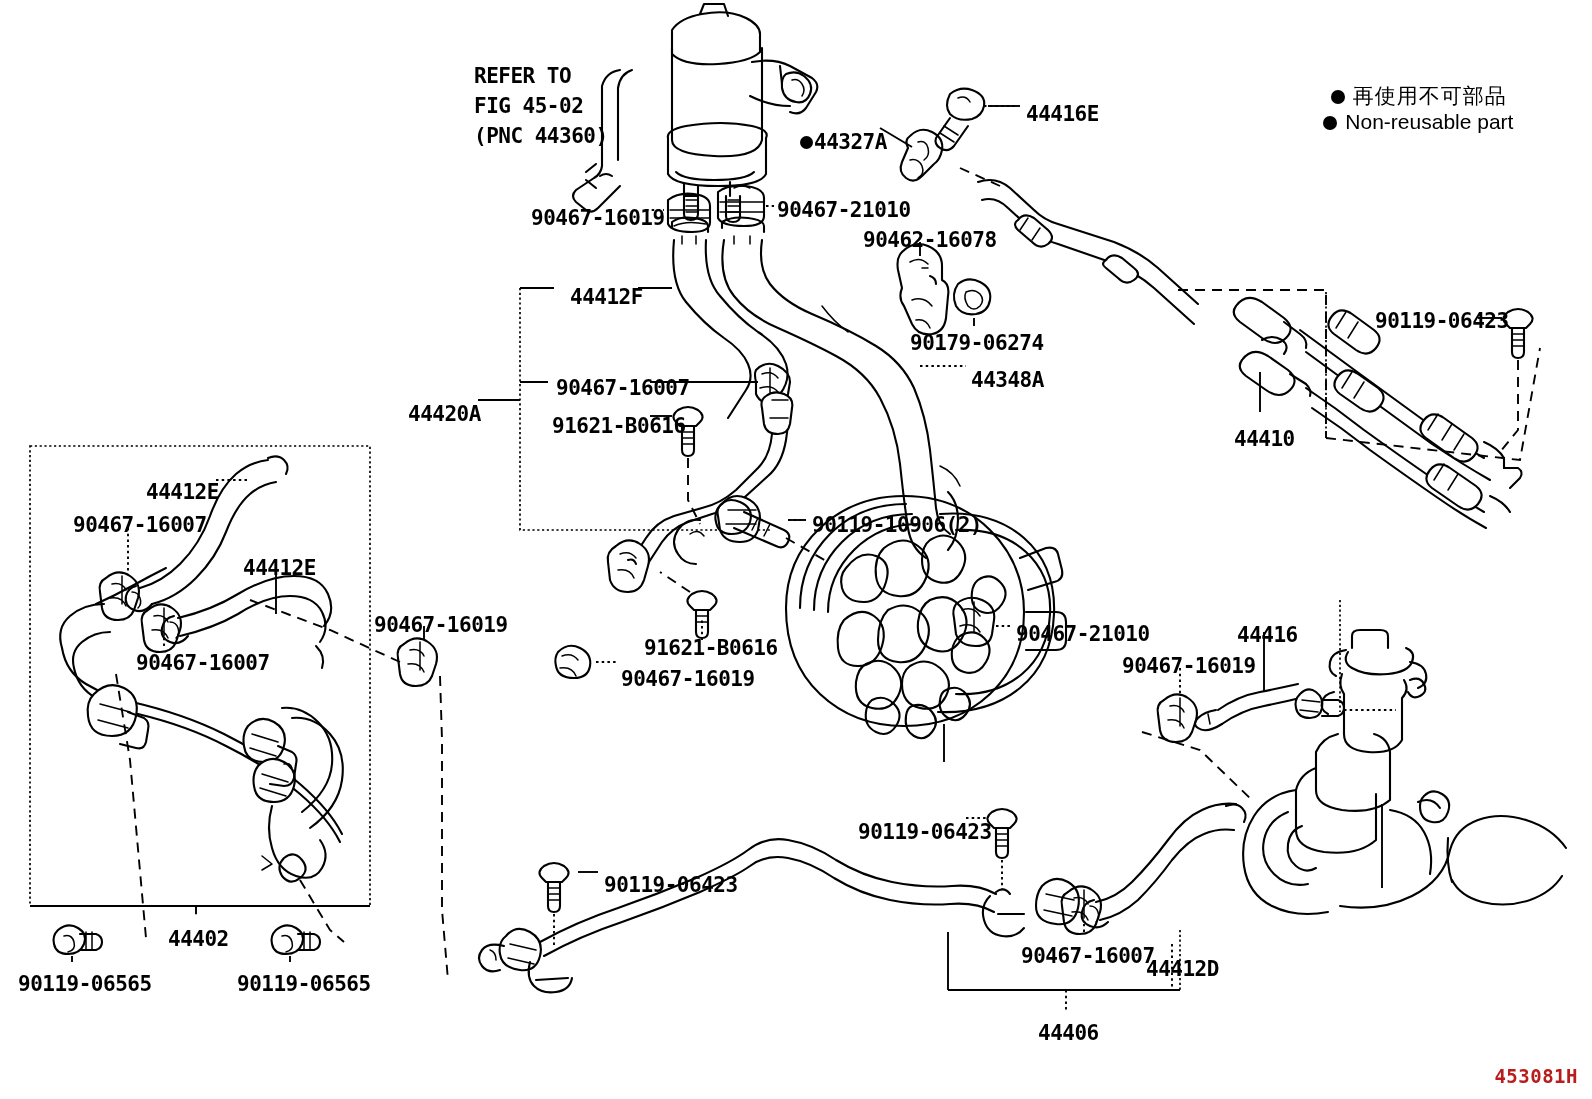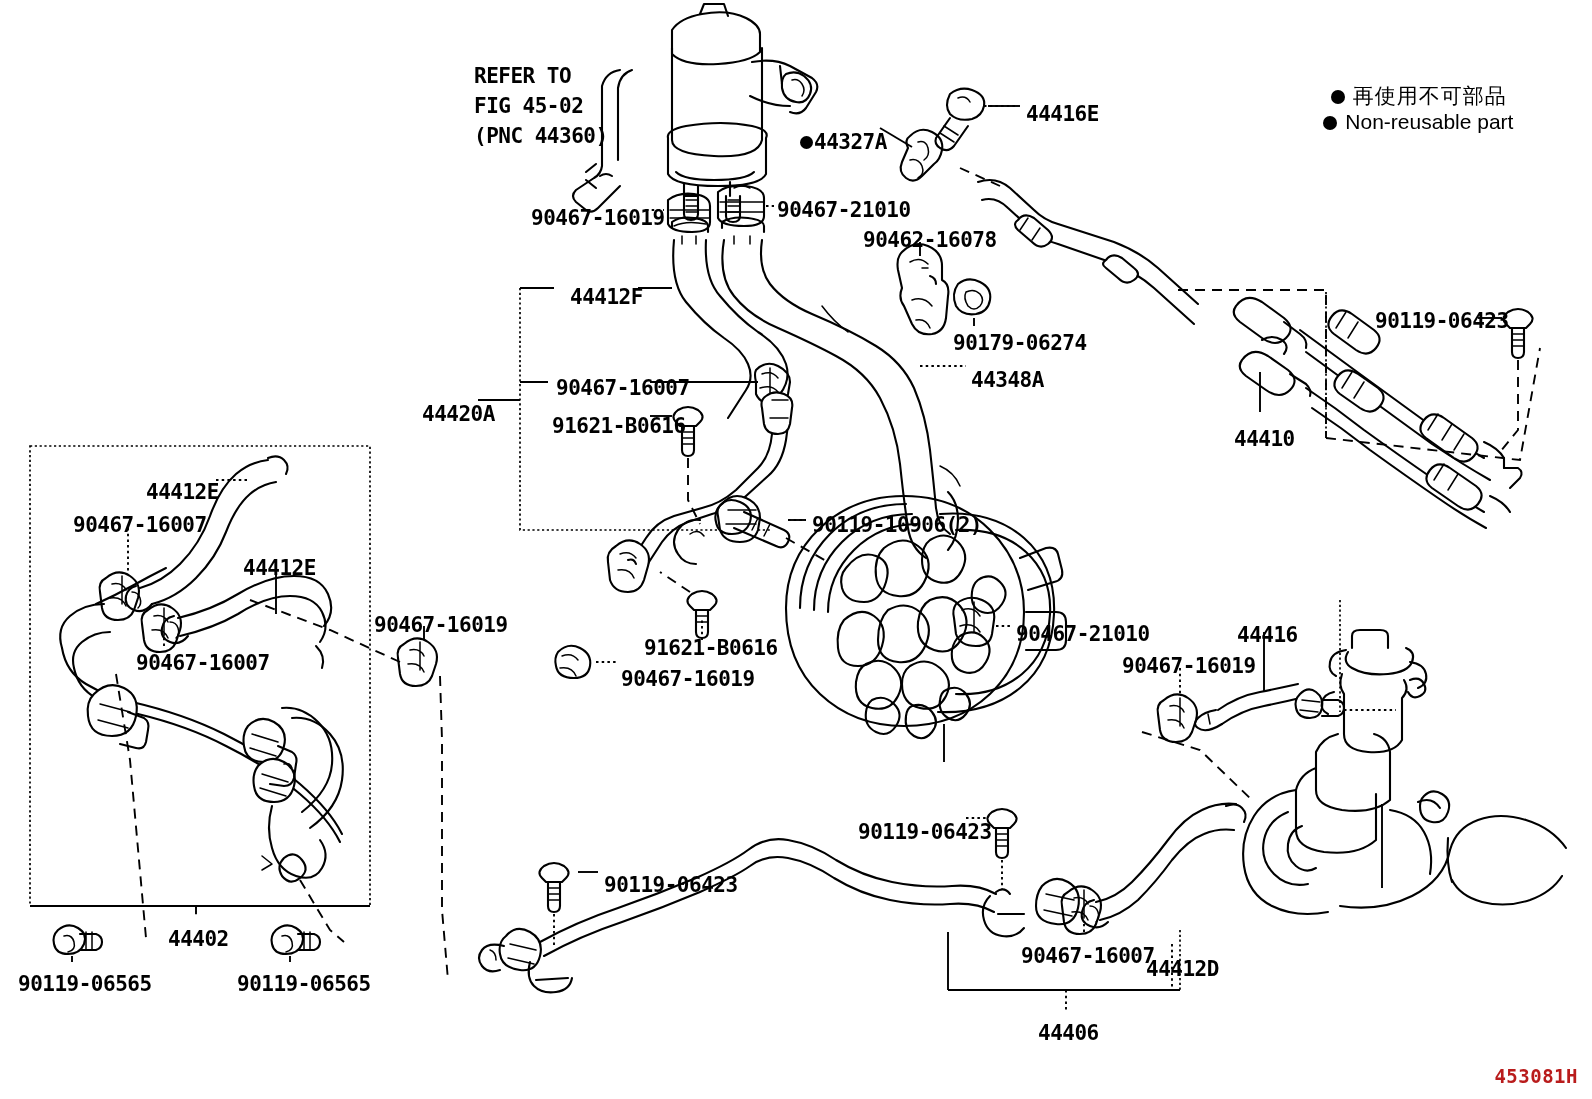--- a/index.html
+++ b/index.html
@@ -510,25 +510,25 @@
 <span>(PNC 44360)</span></div>
 
 
 
   <div class="lbl" style="left:800px; top:128px;"><span class="bullet-inline"></span><span>44327A</span></div>
   <div class="lbl" style="left:1026px; top:100px;">44416E</div>
   <div class="lbl" style="left:531px; top:204px;">90467-16019</div>
   <div class="lbl" style="left:777px; top:196px;">90467-21010</div>
   <div class="lbl" style="left:863px; top:226px;">90462-16078</div>
   <div class="lbl" style="left:570px; top:283px;">44412F</div>
-  <div class="lbl" style="left:953px; top:329px;">90179-06274</div>
+  <div class="lbl" style="left:910px; top:329px;">90179-06274</div>
   <div class="lbl" style="left:971px; top:366px;">44348A</div>
   <div class="lbl" style="left:1375px; top:307px;">90119-06423</div>
   <div class="lbl" style="left:556px; top:374px;">90467-16007</div>
-  <div class="lbl" style="left:422px; top:400px;">44420A</div>
+  <div class="lbl" style="left:408px; top:400px;">44420A</div>
   <div class="lbl" style="left:552px; top:412px;">91621-B0616</div>
   <div class="lbl" style="left:1234px; top:425px;">44410</div>
   <div class="lbl" style="left:146px; top:478px;">44412E</div>
   <div class="lbl" style="left:73px; top:511px;">90467-16007</div>
   <div class="lbl" style="left:812px; top:511px;">90119-10906(2)</div>
   <div class="lbl" style="left:243px; top:554px;">44412E</div>
   <div class="lbl" style="left:374px; top:611px;">90467-16019</div>
   <div class="lbl" style="left:136px; top:649px;">90467-16007</div>
   <div class="lbl" style="left:644px; top:634px;">91621-B0616</div>
   <div class="lbl" style="left:1016px; top:620px;">90467-21010</div>

